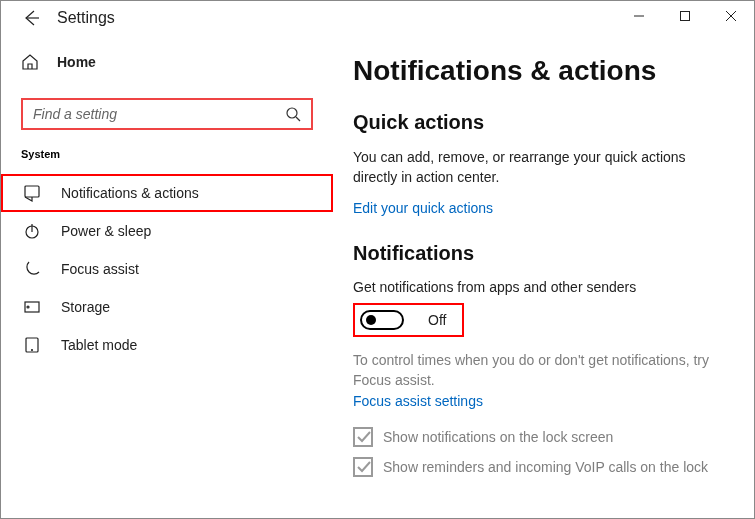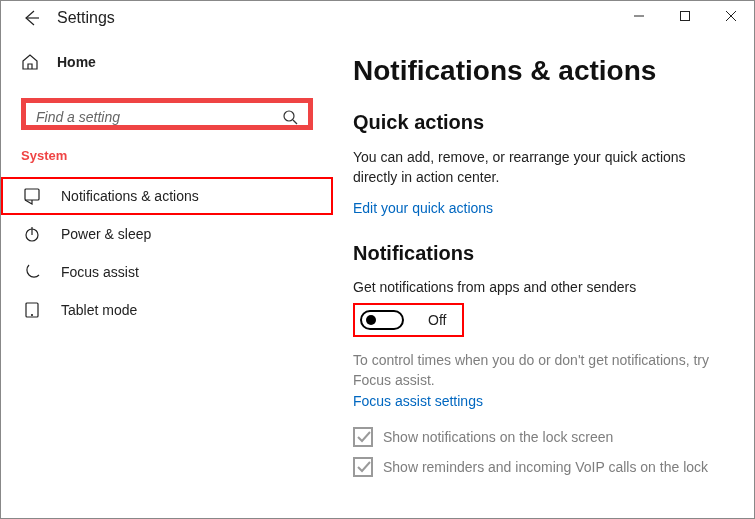--- a/index.html
+++ b/index.html
@@ -12,26 +12,26 @@
   .winctrl div { width: 46px; height: 30px; display: flex; align-items: center; justify-content: center; cursor: pointer; }
   .winctrl svg { stroke: #222; stroke-width: 1; fill: none; }
 
   .content { display: flex; height: calc(100% - 34px); }
 
   .sidebar { width: 332px; padding: 12px 0 0 0; height: 100%; overflow: hidden; }
   .sb-home { display: flex; align-items: center; padding: 6px 20px 6px 20px; margin-bottom: 21px; cursor: pointer; font-weight: bold; }
   .sb-home .icon { width: 18px; height: 18px; margin-right: 18px; display: flex; align-items: center; justify-content: center; }
   .sb-home .label { font-size: 14px; color: #222; }
 
-  .searchbox { margin: 4px 20px 14px 20px; border: 5px solid #ef4444; height: 32px; display: flex; align-items: flex-end; padding: 0 10px; position: relative; }
+  .searchbox { margin: 4px 20px 14px 20px; border: 2px solid #ef4444; height: 32px; display: flex; align-items: center; padding: 0 10px; position: relative; }
   .searchbox input { border: none; outline: none; flex: 1; font-size: 14px; background: transparent; }
   .searchbox input::placeholder { color: #666; font-style: italic; }
   .searchbox .sicon { width: 16px; height: 16px; margin-left: auto; }
 
-  .sb-heading { font-size: 13px; font-weight: 600; color: #ef4444; padding: 4px 20px; margin-bottom: 10px; }
+  .sb-heading { font-size: 11px; font-weight: 600; color: #000000; padding: 4px 20px; margin-bottom: 10px; }
 
   .sb-item { display: flex; align-items: center; padding: 10px 22px; cursor: pointer; position: relative; }
   .sb-item .icon { width: 18px; height: 18px; margin-right: 20px; display: flex; align-items: center; justify-content: center; }
   .sb-item .label { font-size: 14px; color: #222; }
   .sb-item.selected { border: 2px solid #ff0000; padding: 8px 20px; }
 
   .main { flex: 1; padding: 20px 40px 0 20px; height: 100%; overflow: hidden; }
   .main h1 { font-size: 28px; font-weight: 600; color: #111; margin-bottom: 24px; }
   .main h2 { font-size: 20px; font-weight: 600; color: #111; margin-bottom: 14px; }
   .main p { font-size: 14px; color: #222; line-height: 1.4; margin-bottom: 12px; }
@@ -129,20 +129,29 @@
 
     <div class="sb-item">
       <span class="icon">
           <svg width="18" height="18" viewBox="0 0 18 18" fill="none" stroke="#222" stroke-width="1.2">
             <path d="M6 2 A7 7 0 1 0 16 12 A5 5 0 0 1 6 2 Z"></path>
           </svg>
         </span>
       <span class="label">Focus assist</span>
     </div>
 
+    <div class="sb-item">
+      <span class="icon">
+          <svg width="18" height="18" viewBox="0 0 18 18" fill="none" stroke="#222" stroke-width="1.2">
+            <rect x="2" y="4" width="14" height="10"></rect>
+            <circle cx="5" cy="9" r="1"></circle>
+          </svg>
+        </span>
+      <span class="label">Storage</span>
+    </div>
 
     <div class="sb-item">
       <span class="icon">
           <svg width="18" height="18" viewBox="0 0 18 18" fill="none" stroke="#222" stroke-width="1.2">
             <rect x="3" y="2" width="12" height="14" rx="1"></rect>
             <circle cx="9" cy="14" r="0.5"></circle>
           </svg>
         </span>
       <span class="label">Tablet mode</span>
     </div>

